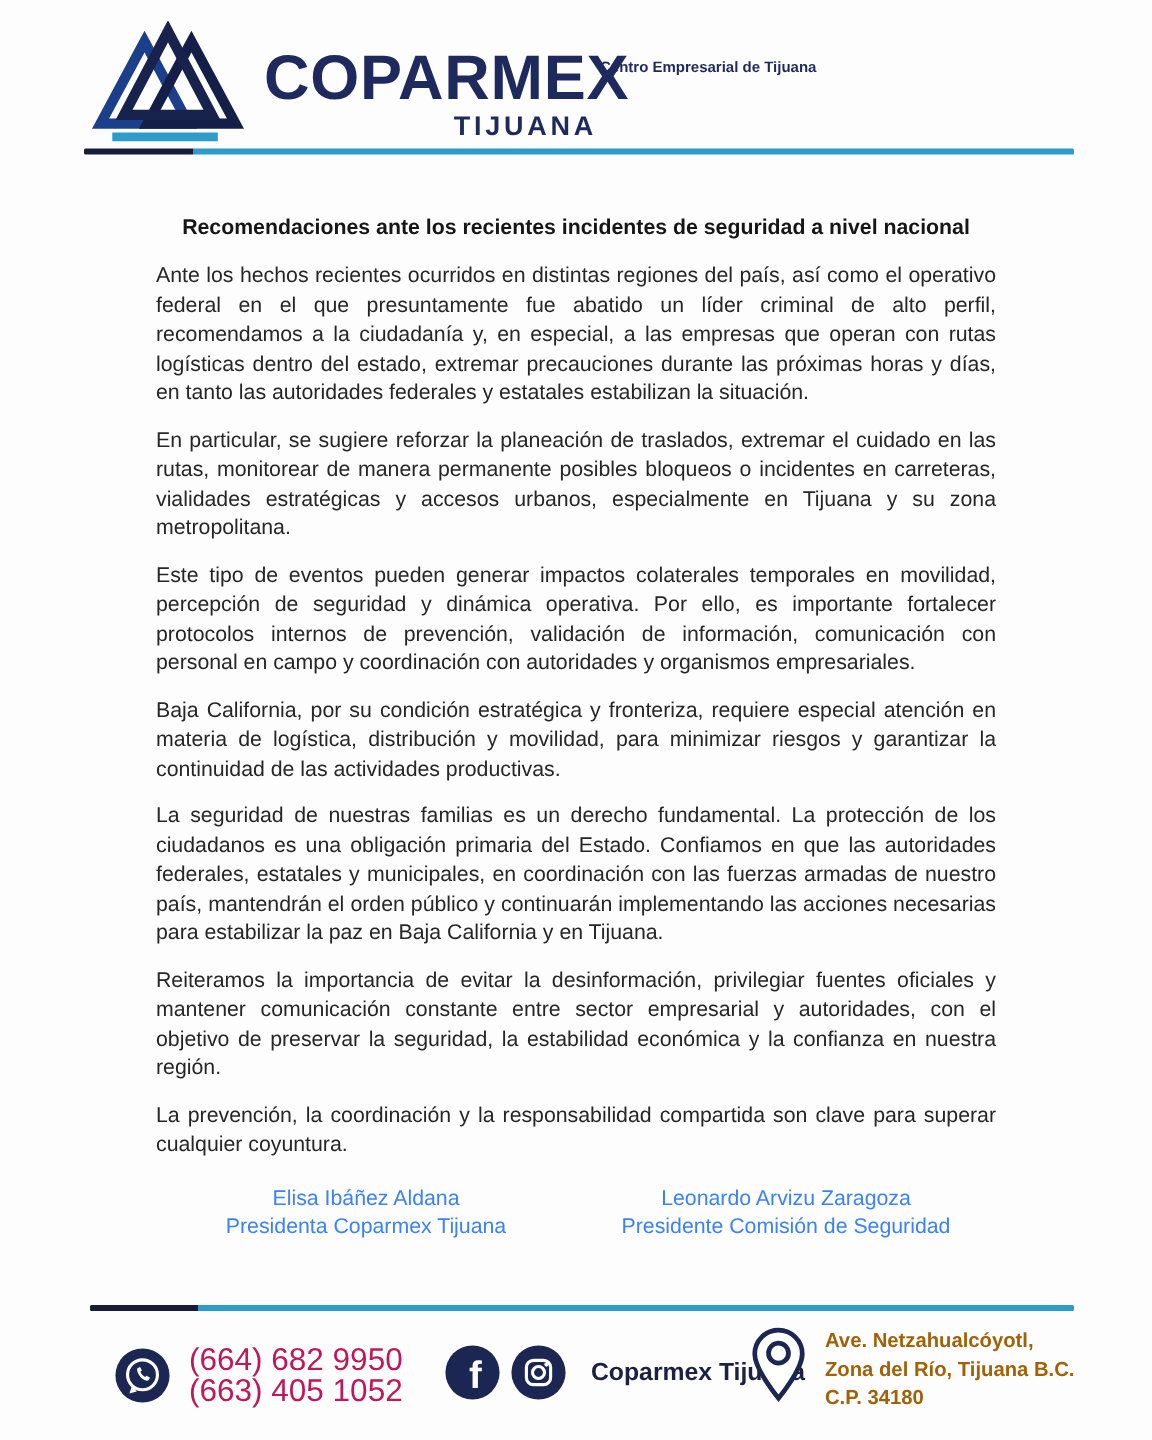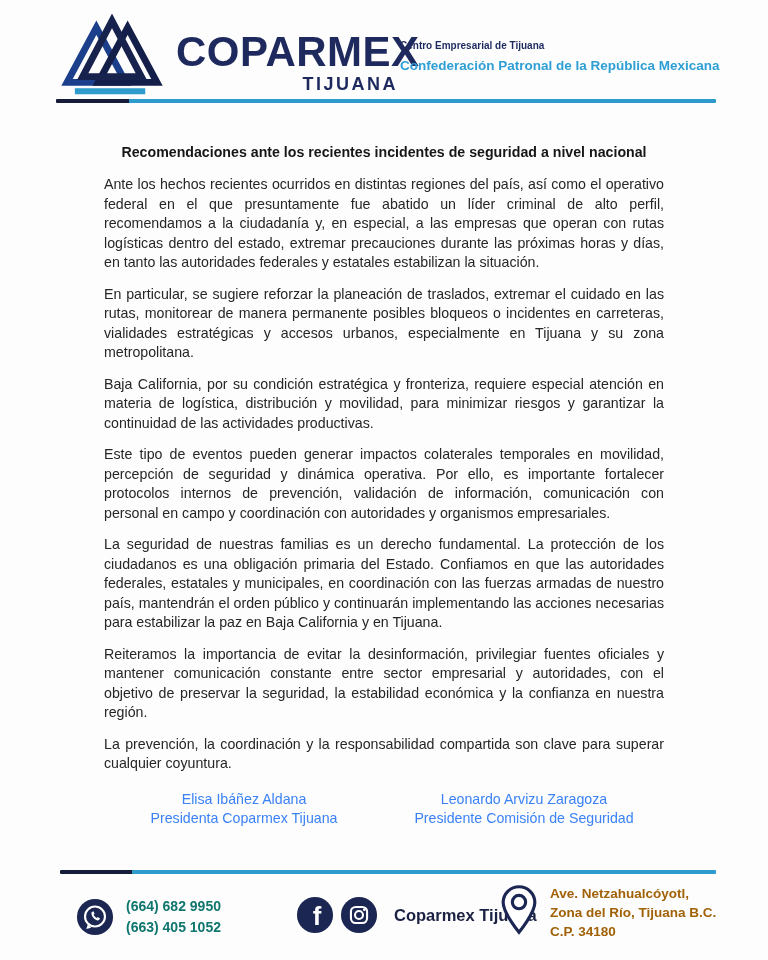--- a/index.html
+++ b/index.html
@@ -42,21 +42,21 @@
     color:#262626;margin:4px 0 12px 0;
   }
   .signatures{display:flex;margin-top:16px;}
   .sig{width:50%;text-align:center;font-size:14.2px;line-height:19.5px;color:#3b82f6;}
 
   
   .footer-group{position:absolute;display:flex;align-items:center;}
   .fg-phone{left:76px;top:896px;}
   .fg-social{left:296px;top:896px;}
   .fg-address{left:500px;top:884px;align-items:flex-start;}
-  .phones{margin-left:12px;font-size:14px;font-weight:bold;color:#0f766e;line-height:21px;}
+  .phones{margin-left:12px;font-size:21px;font-weight:normal;color:#be185d;line-height:21px;}
   .social-icons{display:flex;gap:6px;}
   .social-label{margin-left:16px;font-size:16.5px;font-weight:bold;color:#1a2142;}
   .address{margin-left:12px;font-size:13.5px;font-weight:bold;color:#a16207;line-height:19px;}
   .icon{display:block;}
 </style>
 </head>
 <body>
 
 <div class="page">
 
@@ -69,31 +69,30 @@
     </svg>
   </div>
 
   <div class="wordmark">
     <div class="brand">COPARMEX</div>
     <div class="brand-sub">TIJUANA</div>
   </div>
 
   <div class="org">
     <div class="org-line1">Centro Empresarial de Tijuana</div>
-    <div class="org-line2">Confederación Patronal de la República Mexicana</div>
   </div>
 
   <div class="divider top"></div>
 
   <div class="content">
     <h1 class="doc-title">Recomendaciones ante los recientes incidentes de seguridad a nivel nacional</h1>
     <p>Ante los hechos recientes ocurridos en distintas regiones del país, así como el operativo federal en el que presuntamente fue abatido un líder criminal de alto perfil, recomendamos a la ciudadanía y, en especial, a las empresas que operan con rutas logísticas dentro del estado, extremar precauciones durante las próximas horas y días, en tanto las autoridades federales y estatales estabilizan la situación.</p>
     <p>En particular, se sugiere reforzar la planeación de traslados, extremar el cuidado en las rutas, monitorear de manera permanente posibles bloqueos o incidentes en carreteras, vialidades estratégicas y accesos urbanos, especialmente en Tijuana y su zona metropolitana.</p>
+    <p>Este tipo de eventos pueden generar impactos colaterales temporales en movilidad, percepción de seguridad y dinámica operativa. Por ello, es importante fortalecer protocolos internos de prevención, validación de información, comunicación con personal en campo y coordinación con autoridades y organismos empresariales.</p>
     <p>Baja California, por su condición estratégica y fronteriza, requiere especial atención en materia de logística, distribución y movilidad, para minimizar riesgos y garantizar la continuidad de las actividades productivas.</p>
-    <p>Este tipo de eventos pueden generar impactos colaterales temporales en movilidad, percepción de seguridad y dinámica operativa. Por ello, es importante fortalecer protocolos internos de prevención, validación de información, comunicación con personal en campo y coordinación con autoridades y organismos empresariales.</p>
     <p>La seguridad de nuestras familias es un derecho fundamental. La protección de los ciudadanos es una obligación primaria del Estado. Confiamos en que las autoridades federales, estatales y municipales, en coordinación con las fuerzas armadas de nuestro país, mantendrán el orden público y continuarán implementando las acciones necesarias para estabilizar la paz en Baja California y en Tijuana.</p>
     <p>Reiteramos la importancia de evitar la desinformación, privilegiar fuentes oficiales y mantener comunicación constante entre sector empresarial y autoridades, con el objetivo de preservar la seguridad, la estabilidad económica y la confianza en nuestra región.</p>
     <p>La prevención, la coordinación y la responsabilidad compartida son clave para superar cualquier coyuntura.</p>
 
     <div class="signatures">
       <div class="sig">
         <div>Elisa Ibáñez Aldana</div>
         <div>Presidenta Coparmex Tijuana</div>
       </div>
       <div class="sig">

